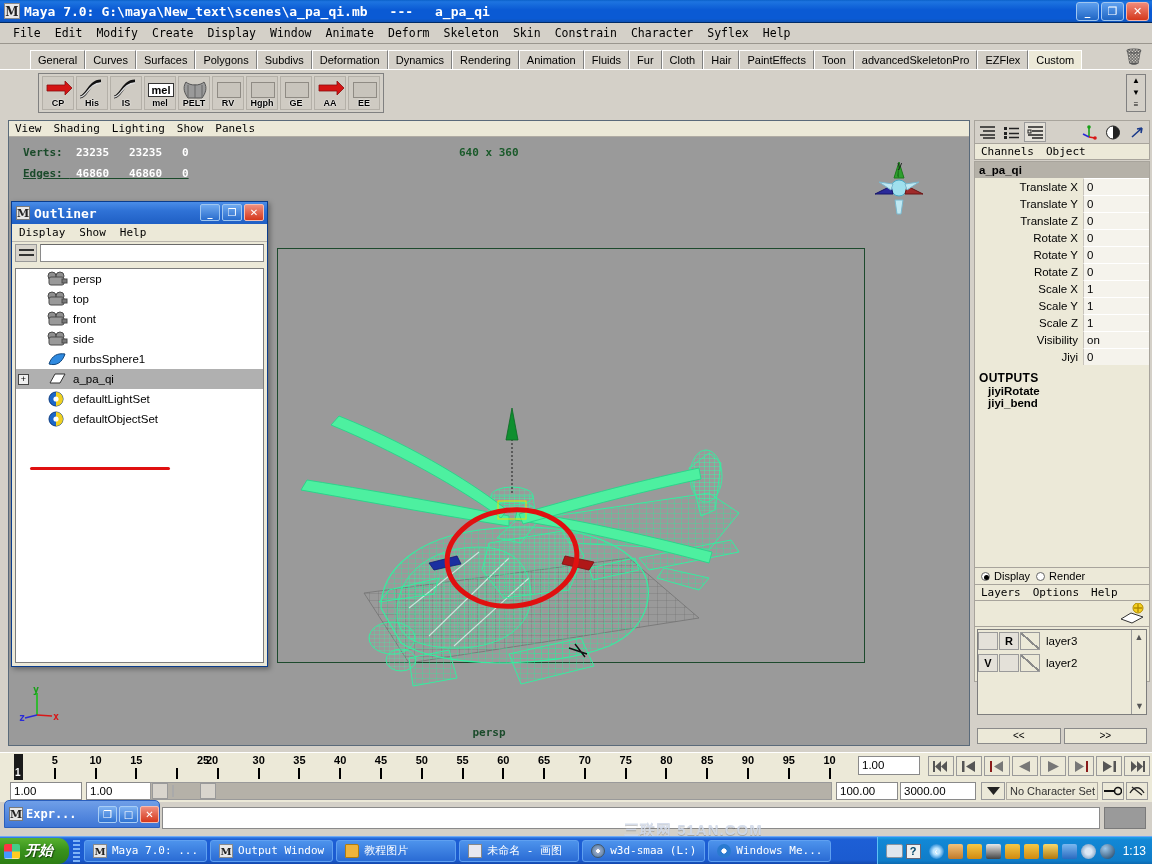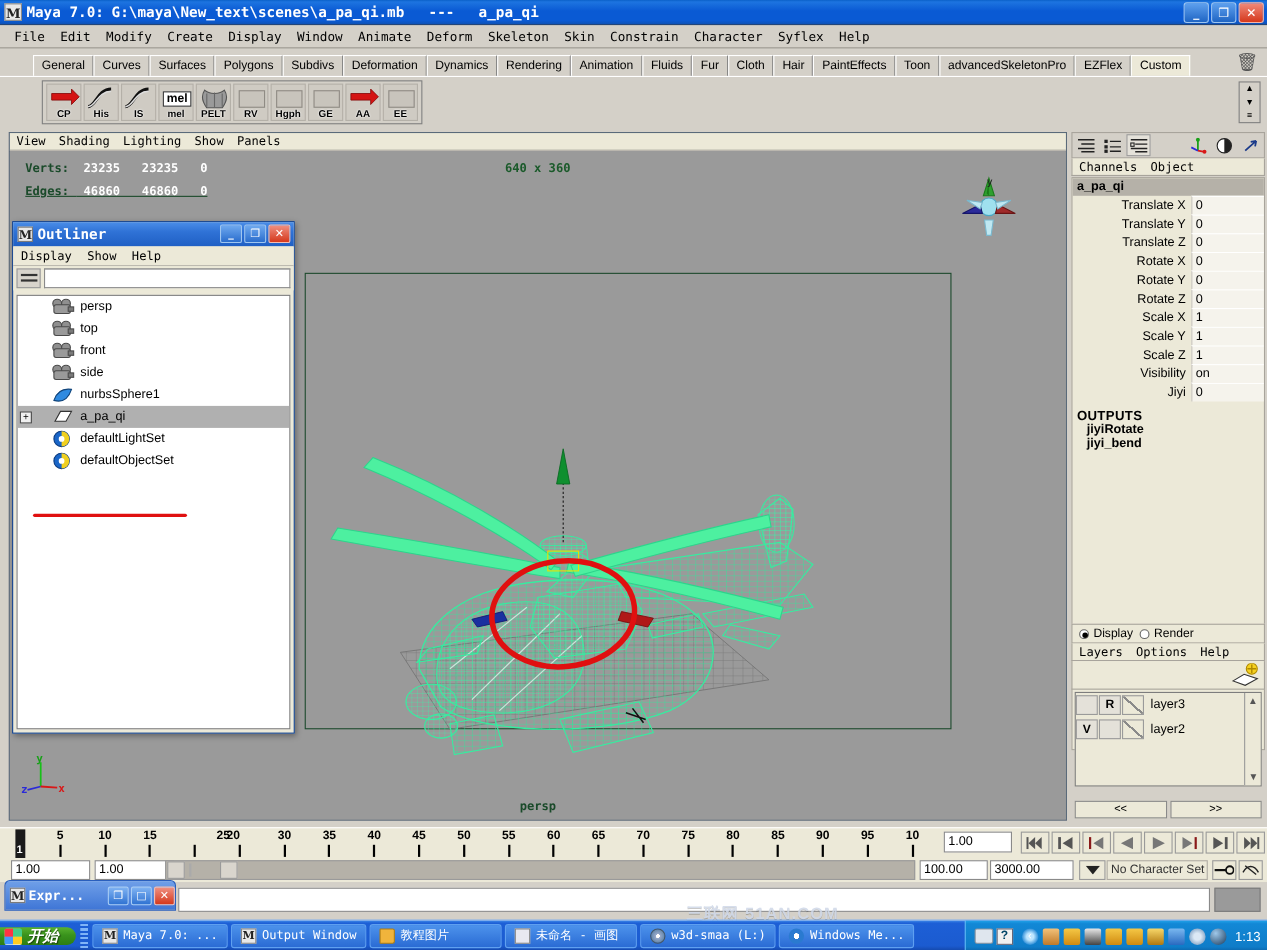--- a/index.html
+++ b/index.html
@@ -277,21 +277,21 @@
     text-shadow:0 1px 0 rgba(0,0,0,.25);
   }
 
   
   #taskbar{
     position:absolute; left:0; top:836px; width:1152px; height:28px;
     background:linear-gradient(to bottom,#3b86e8 0%,#1d5fd6 8%,#1b5bd0 85%,#1449ad 100%);
     border-top:1px solid #6fa8f5; display:flex; align-items:center;
   }
   #startbtn{
-    height:16px; margin:1px 0 0 0; padding:0 16px 0 4px;
+    height:26px; margin:1px 0 0 0; padding:0 16px 0 4px;
     background:linear-gradient(to bottom,#58b12f 0%,#39931c 45%,#2d7e14 100%);
     border-radius:0 11px 11px 0; display:flex; align-items:center; gap:5px;
     color:#fff; font-family:"Liberation Sans",sans-serif; font-size:14px;
     font-weight:bold; font-style:italic; text-shadow:1px 1px 1px rgba(0,0,0,.5);
   }
   #startbtn .flag{ width:16px;height:15px;background:#fff;border-radius:2px;
     background-image:linear-gradient(to right,#f34 50%,#4c8 50%),linear-gradient(to right,#49f 50%,#fc2 50%);
     background-size:100% 50%; background-position:0 0,0 100%; background-repeat:no-repeat;}
   .tbgrip{ width:7px; height:22px; margin:0 4px;
     background:repeating-linear-gradient(to bottom,#7fb4f7 0 2px,transparent 2px 4px);}

